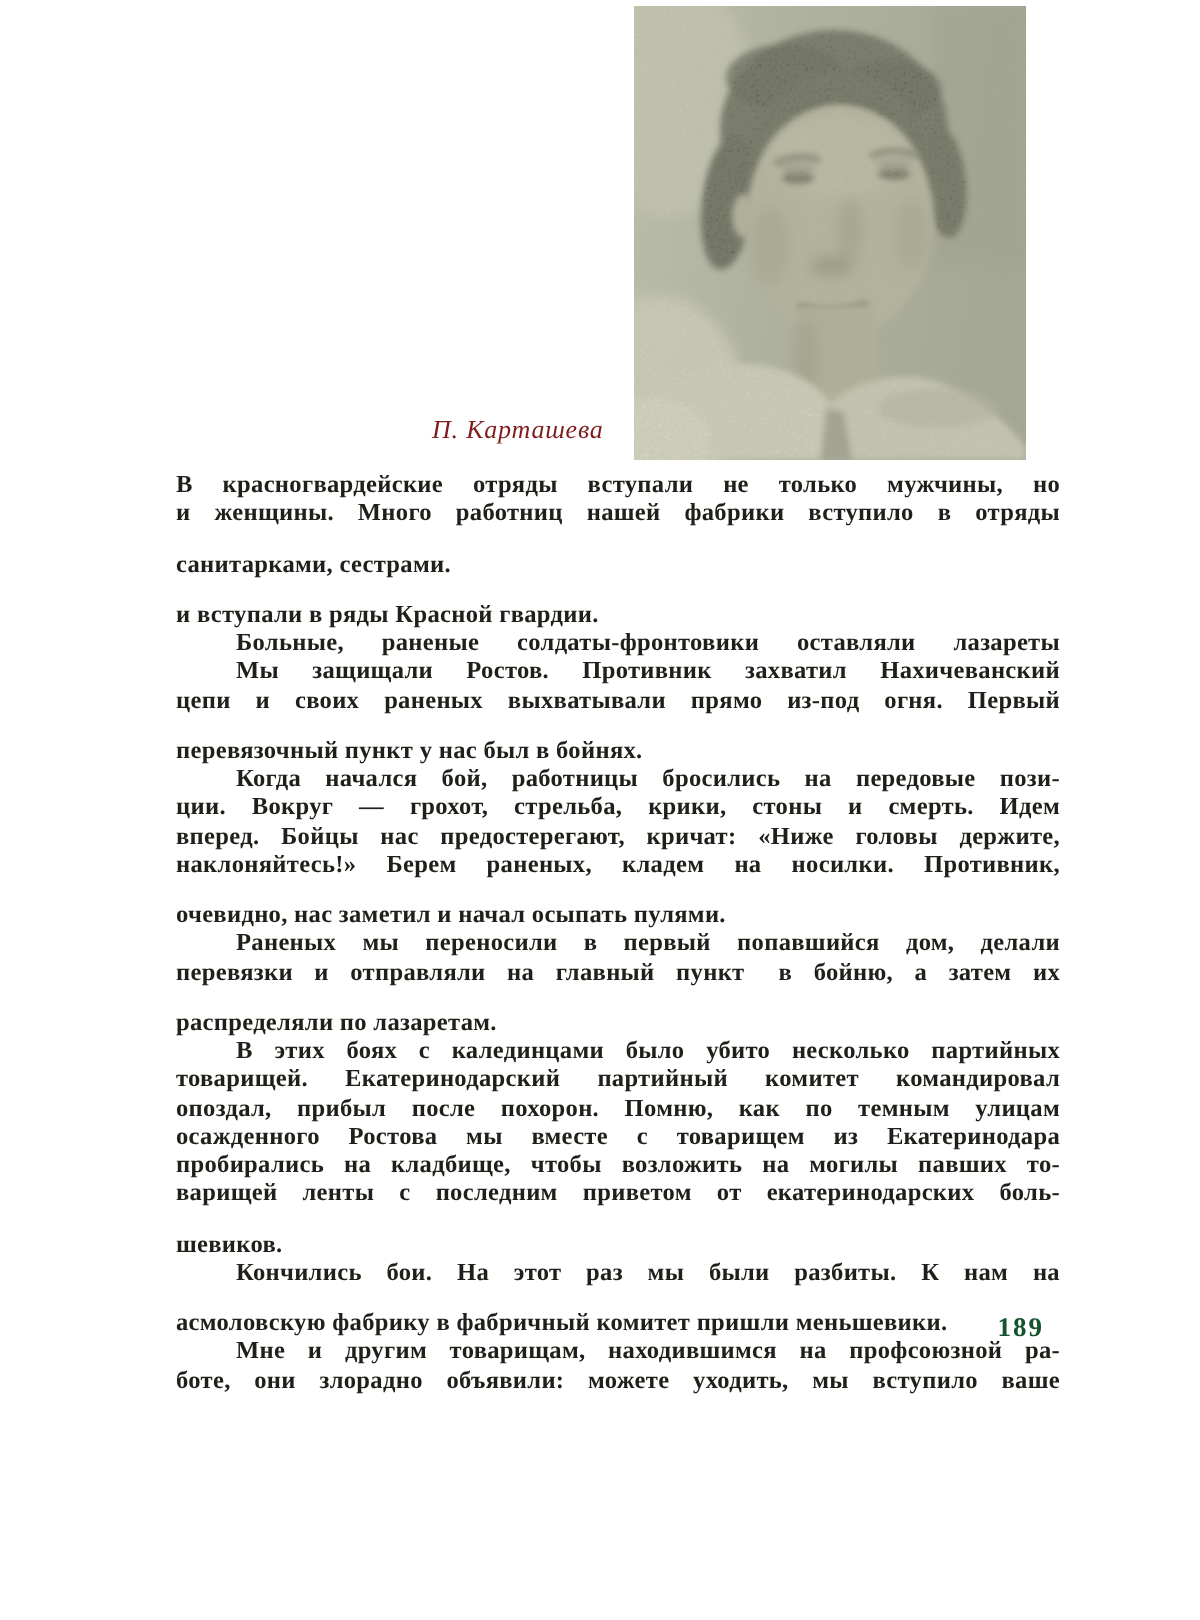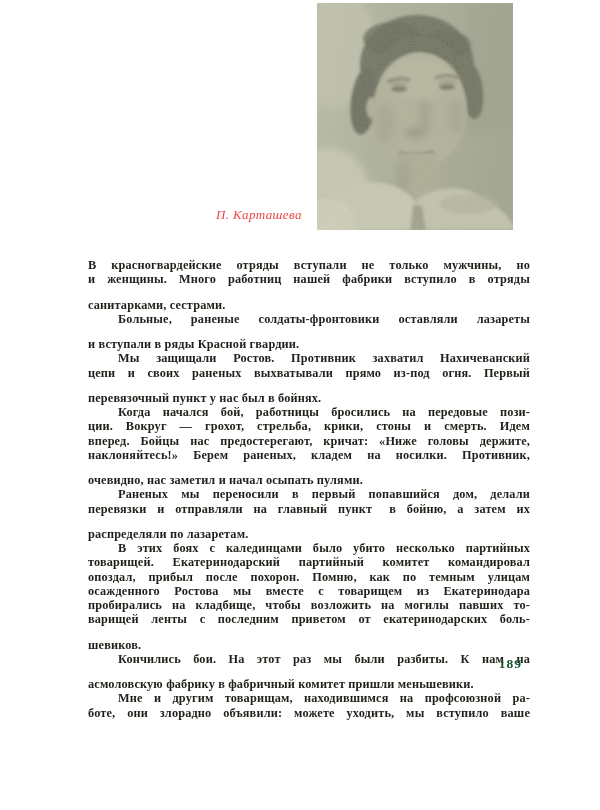--- a/index.html
+++ b/index.html
@@ -23,28 +23,28 @@
     height: 227px;
   }
   .photo svg { display: block; width: 100%; height: 100%; }
   .caption {
     position: absolute;
     left: 216px;
     top: 207px;
     width: 100px;
     font-style: italic;
     font-size: 13px;
-    color: #ef4444;
+    color: #7f1d1d;
     letter-spacing: 0.4px;
     white-space: nowrap;
   }
   .text-body {
     position: absolute;
     left: 88px;
-    top: 258px;
+    top: 235px;
     width: 442px;
     color: #211f19;
     font-size: 12.3px;
     font-weight: bold;
     line-height: 14.25px;
     letter-spacing: 0.15px;
   }
   .line {
     text-align: justify;
     text-align-last: justify;
@@ -143,22 +143,22 @@
       <rect x="0" y="0" width="196" height="227" filter="url(#grain)" opacity="0.45"></rect>
     </svg>
   </div>
 
   <div class="caption">П.  Карташева</div>
 
   <div class="text-body">
       <div class="line">В красногвардейские отряды вступали не только мужчины, но</div>
       <div class="line">и женщины. Много работниц нашей фабрики вступило в отряды</div>
       <div class="line last">санитарками, сестрами.</div>
+      <div class="line last">и вступали в ряды Красной гвардии.</div>
       <div class="line indent">Больные, раненые солдаты-фронтовики оставляли лазареты</div>
-      <div class="line last">и вступали в ряды Красной гвардии.</div>
       <div class="line indent">Мы защищали Ростов. Противник захватил Нахичеванский</div>
       <div class="line">цепи и своих раненых выхватывали прямо из-под огня. Первый</div>
       <div class="line last">перевязочный пункт у нас был в бойнях.</div>
       <div class="line indent">Когда начался бой, работницы бросились на передовые пози-</div>
       <div class="line">ции. Вокруг — грохот, стрельба, крики, стоны и смерть. Идем</div>
       <div class="line">вперед. Бойцы нас предостерегают, кричат: «Ниже головы держите,</div>
       <div class="line">наклоняйтесь!» Берем раненых, кладем на носилки. Противник,</div>
       <div class="line last">очевидно, нас заметил и начал осыпать пулями.</div>
       <div class="line indent">Раненых мы переносили в первый попавшийся дом, делали</div>
       <div class="line">перевязки и отправляли на главный пункт  в бойню, а затем их</div>

